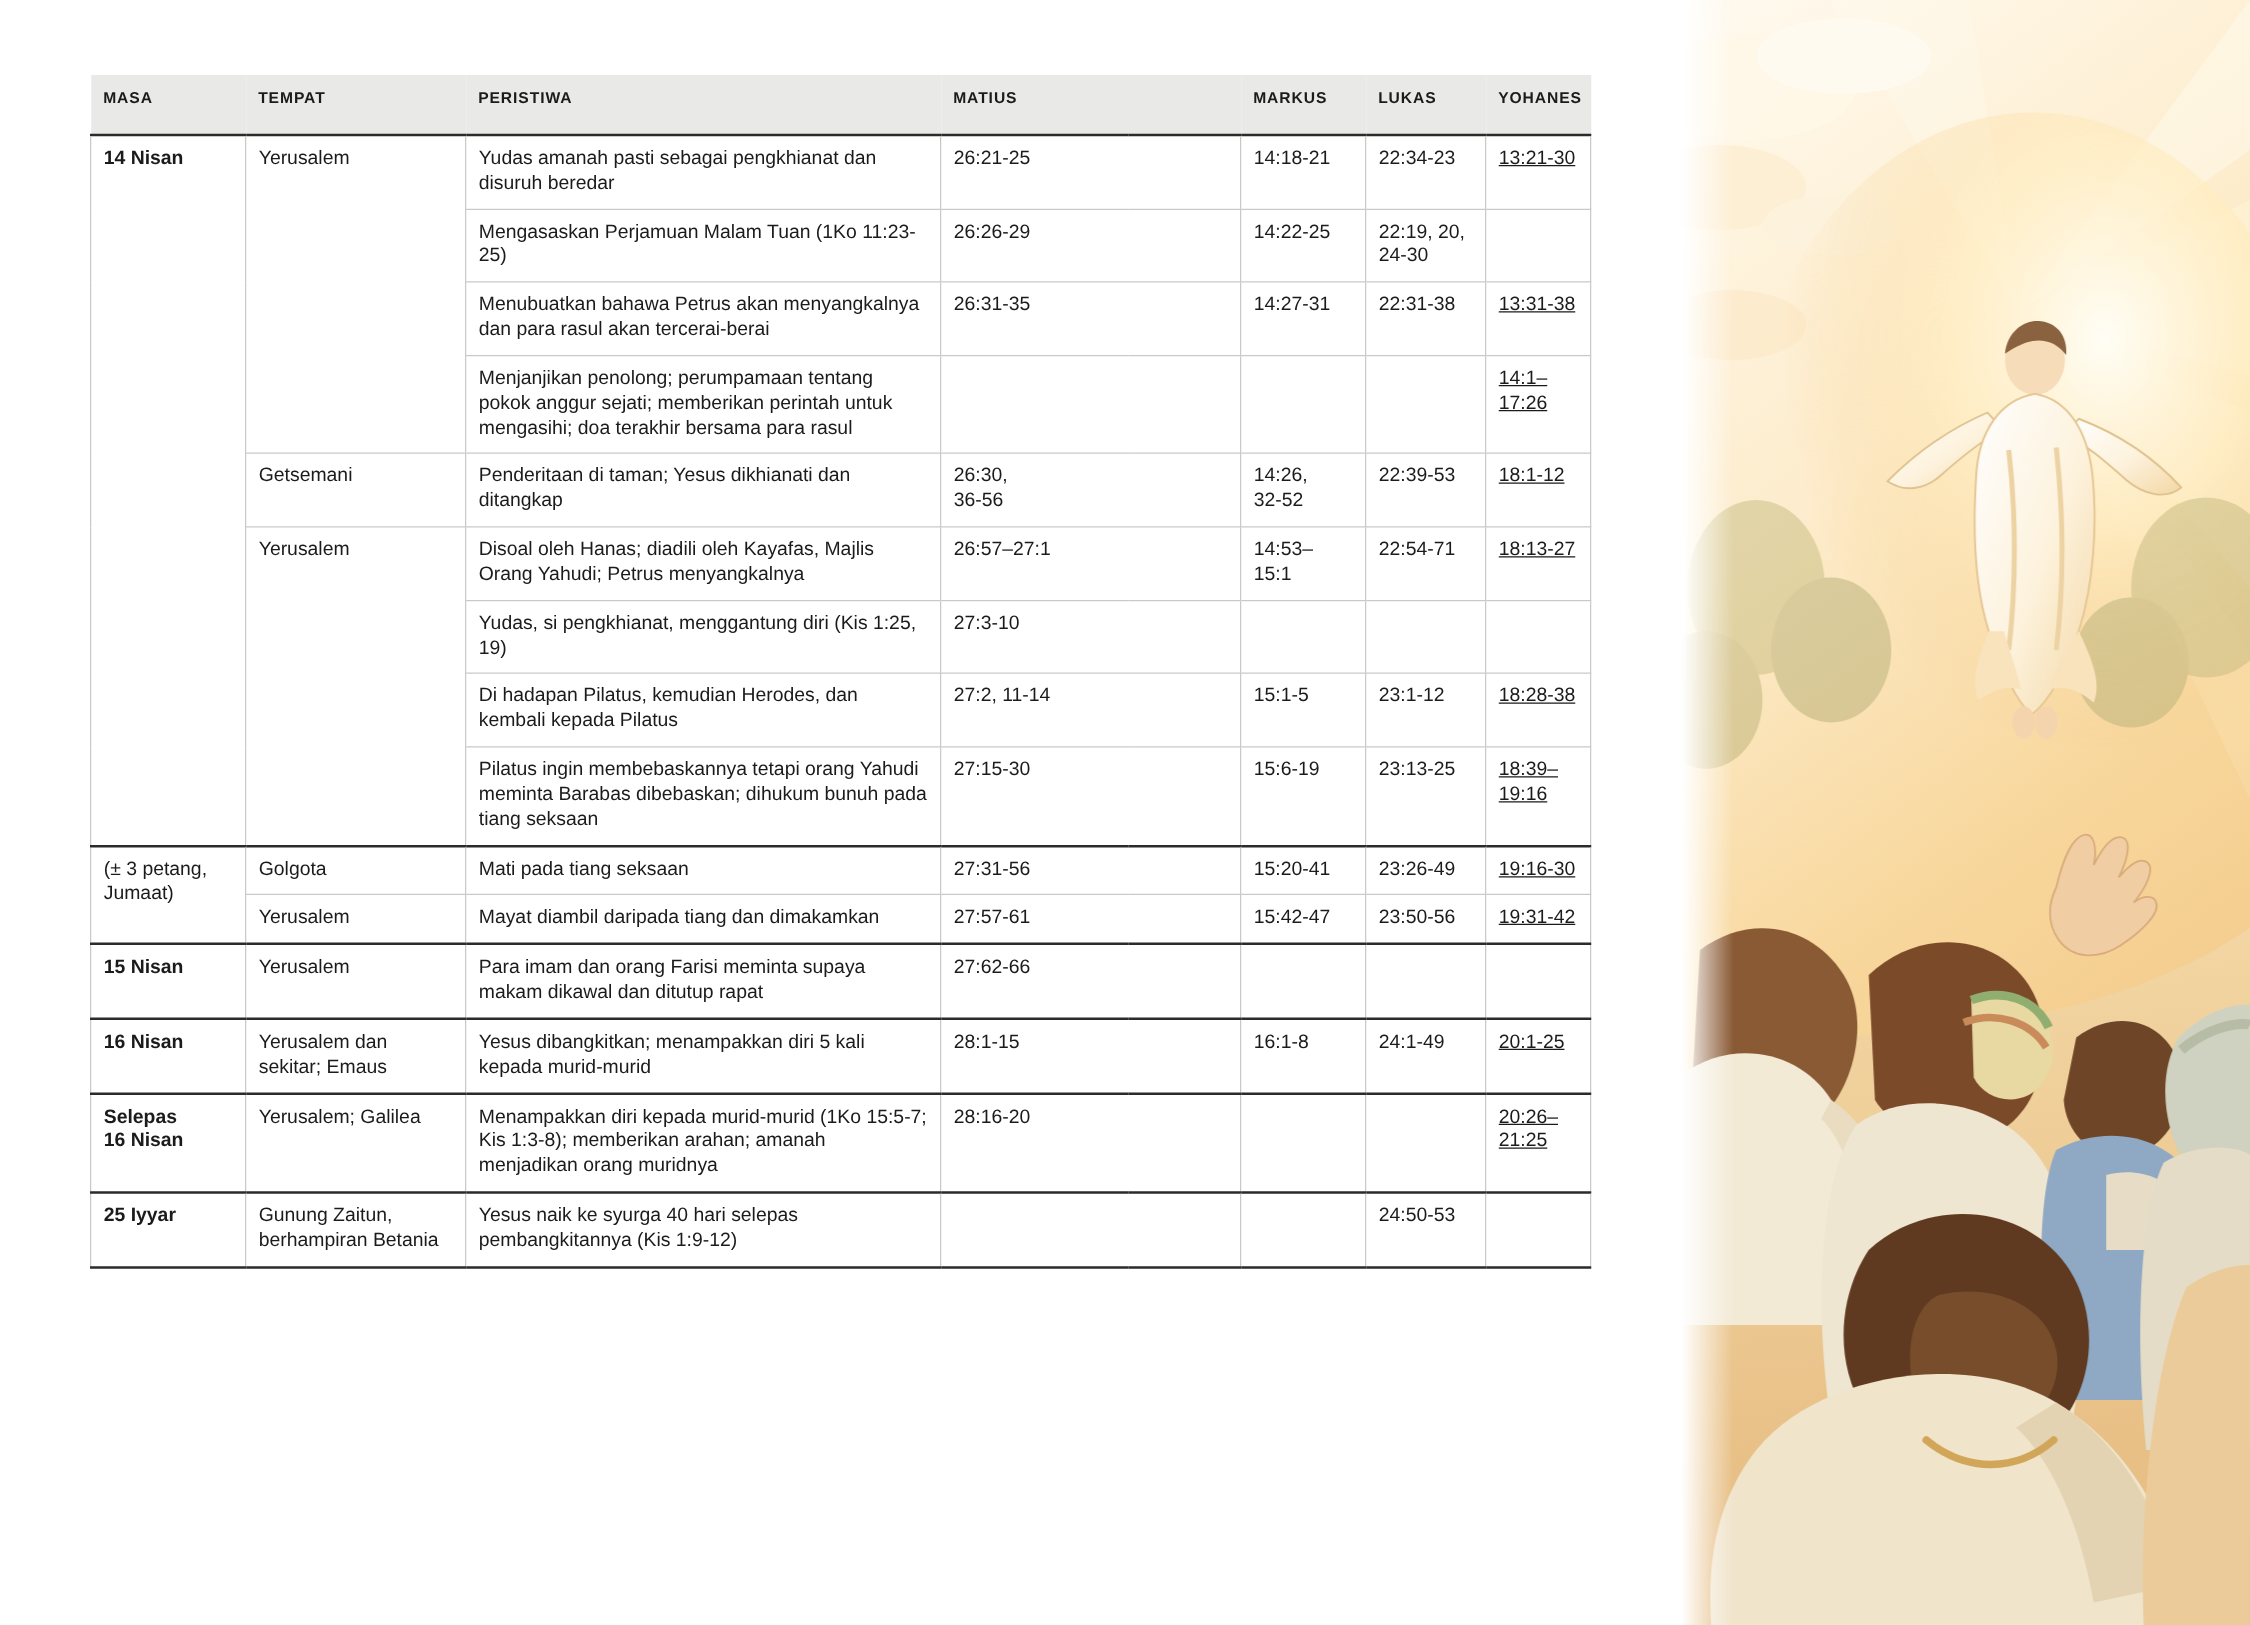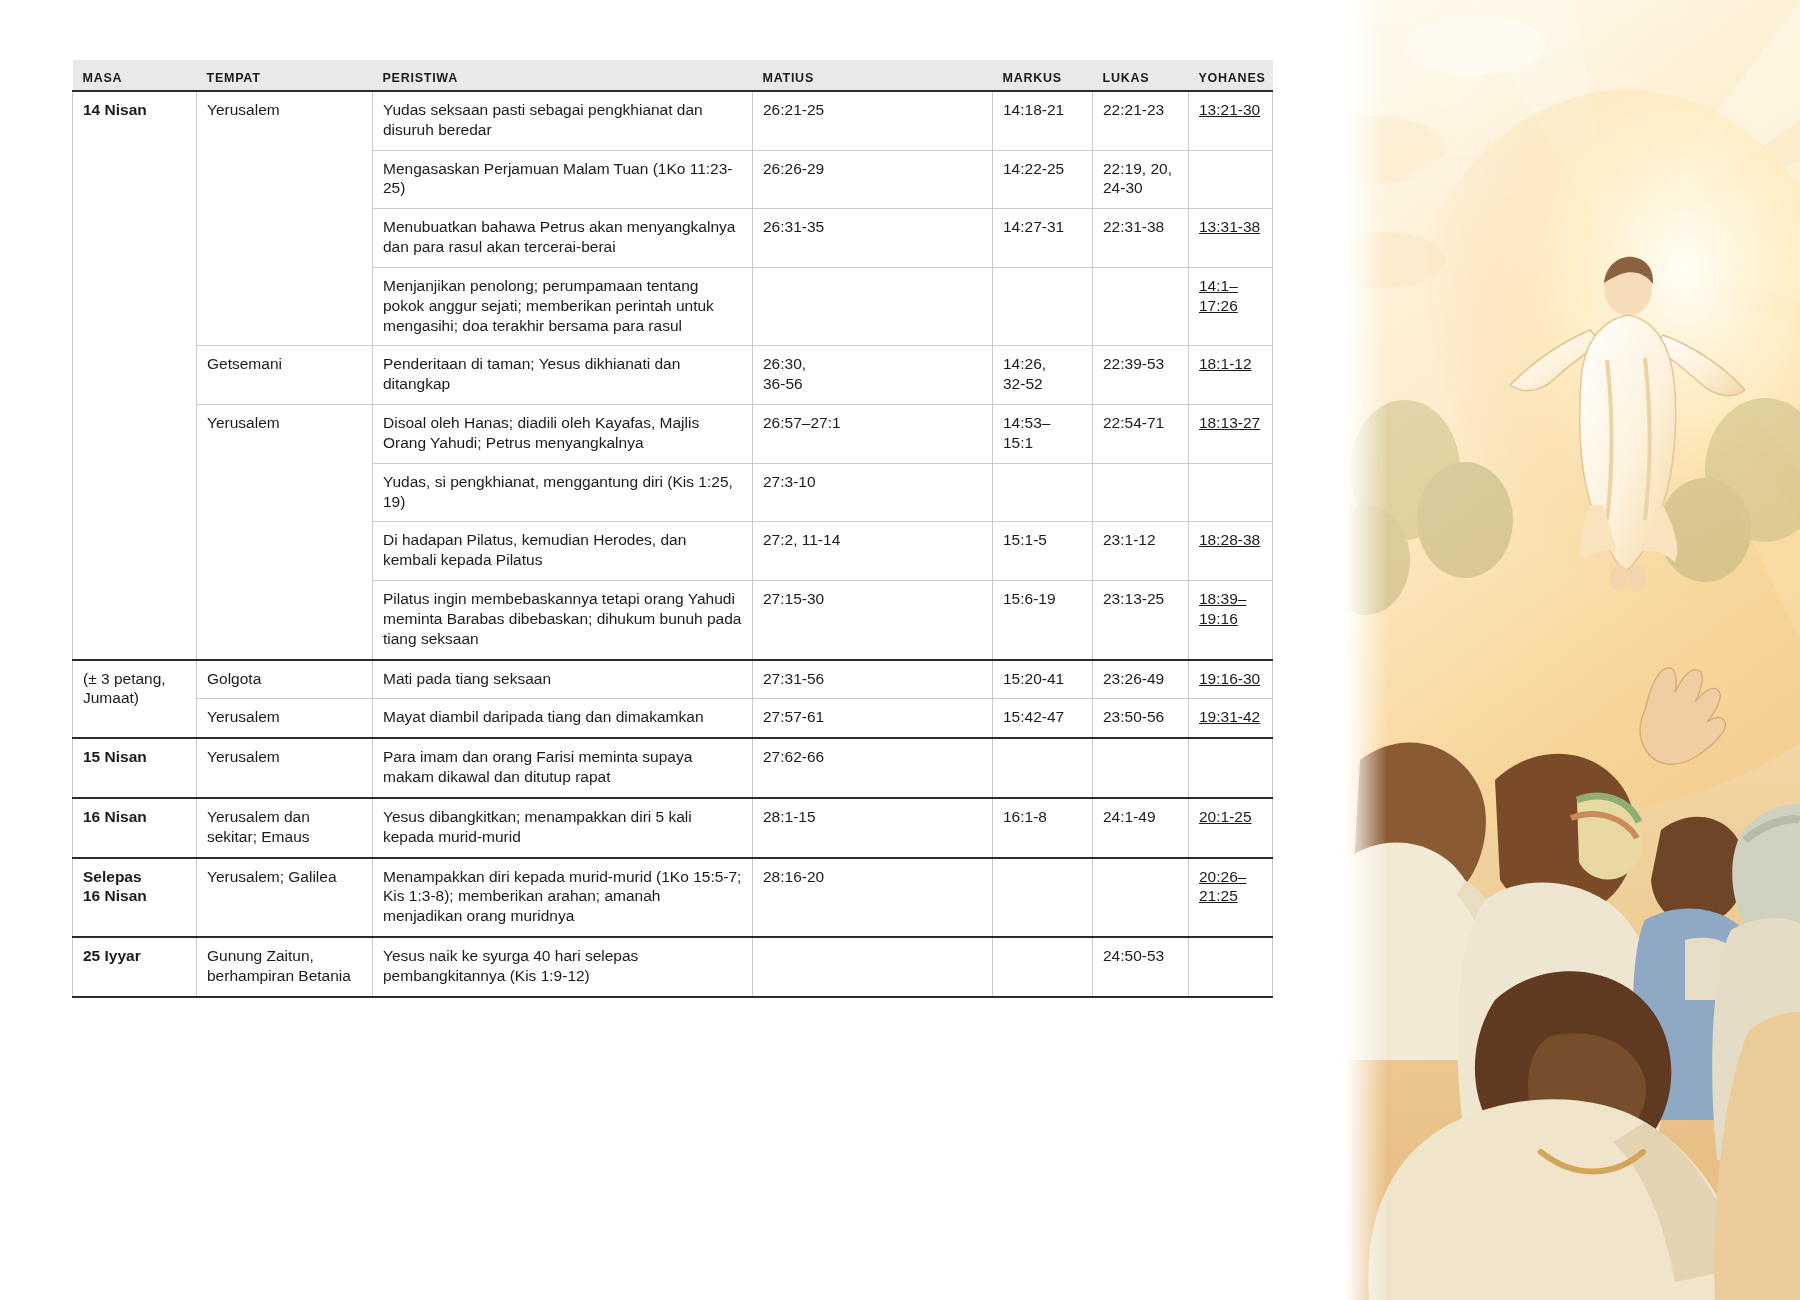--- a/index.html
+++ b/index.html
@@ -39,21 +39,21 @@
   table.gospel col.c-markus    { width: 100px; }
   table.gospel col.c-lukas     { width: 96px; }
   table.gospel col.c-yohanes   { width: 84px; }
 
   thead th {
     background: #e9e9e7;
     font-size: 12.5px;
     letter-spacing: 0.06em;
     font-weight: 700;
     text-align: left;
-    padding: 9px 10px 3px 10px;
+    padding: 9px 10px 20px 10px;
     color: #1b1b1b;
     border: none;
     vertical-align: middle;
     height: 18px;
   }
 
   tbody td {
     padding: 8px 10px 10px 10px;
     vertical-align: top;
     line-height: 1.28;
@@ -111,24 +111,24 @@
         <th>MARKUS</th>
         <th>LUKAS</th>
         <th>YOHANES</th>
       </tr>
     </thead>
     <tbody>
 
       <tr class="first-row">
         <td class="masa" rowspan="9">14 Nisan</td>
         <td rowspan="4">Yerusalem</td>
-        <td class="peristiwa">Yudas seksaan pasti sebagai pengkhianat dan disuruh beredar</td>
+        <td class="peristiwa">Yudas amanah pasti sebagai pengkhianat dan disuruh beredar</td>
         <td colspan="2" class="ref">26:21-25</td>
         <td class="ref">14:18-21</td>
-        <td class="ref">22:21-23</td>
+        <td class="ref">22:34-23</td>
         <td class="ref">13:21-30</td>
       </tr>
       <tr>
         <td class="peristiwa">Mengasaskan Perjamuan Malam Tuan (1Ko 11:23-25)</td>
         <td colspan="2" class="ref">26:26-29</td>
         <td class="ref">14:22-25</td>
         <td class="ref">22:19, 20,
 24-30</td>
         <td class="ref"></td>
       </tr>

